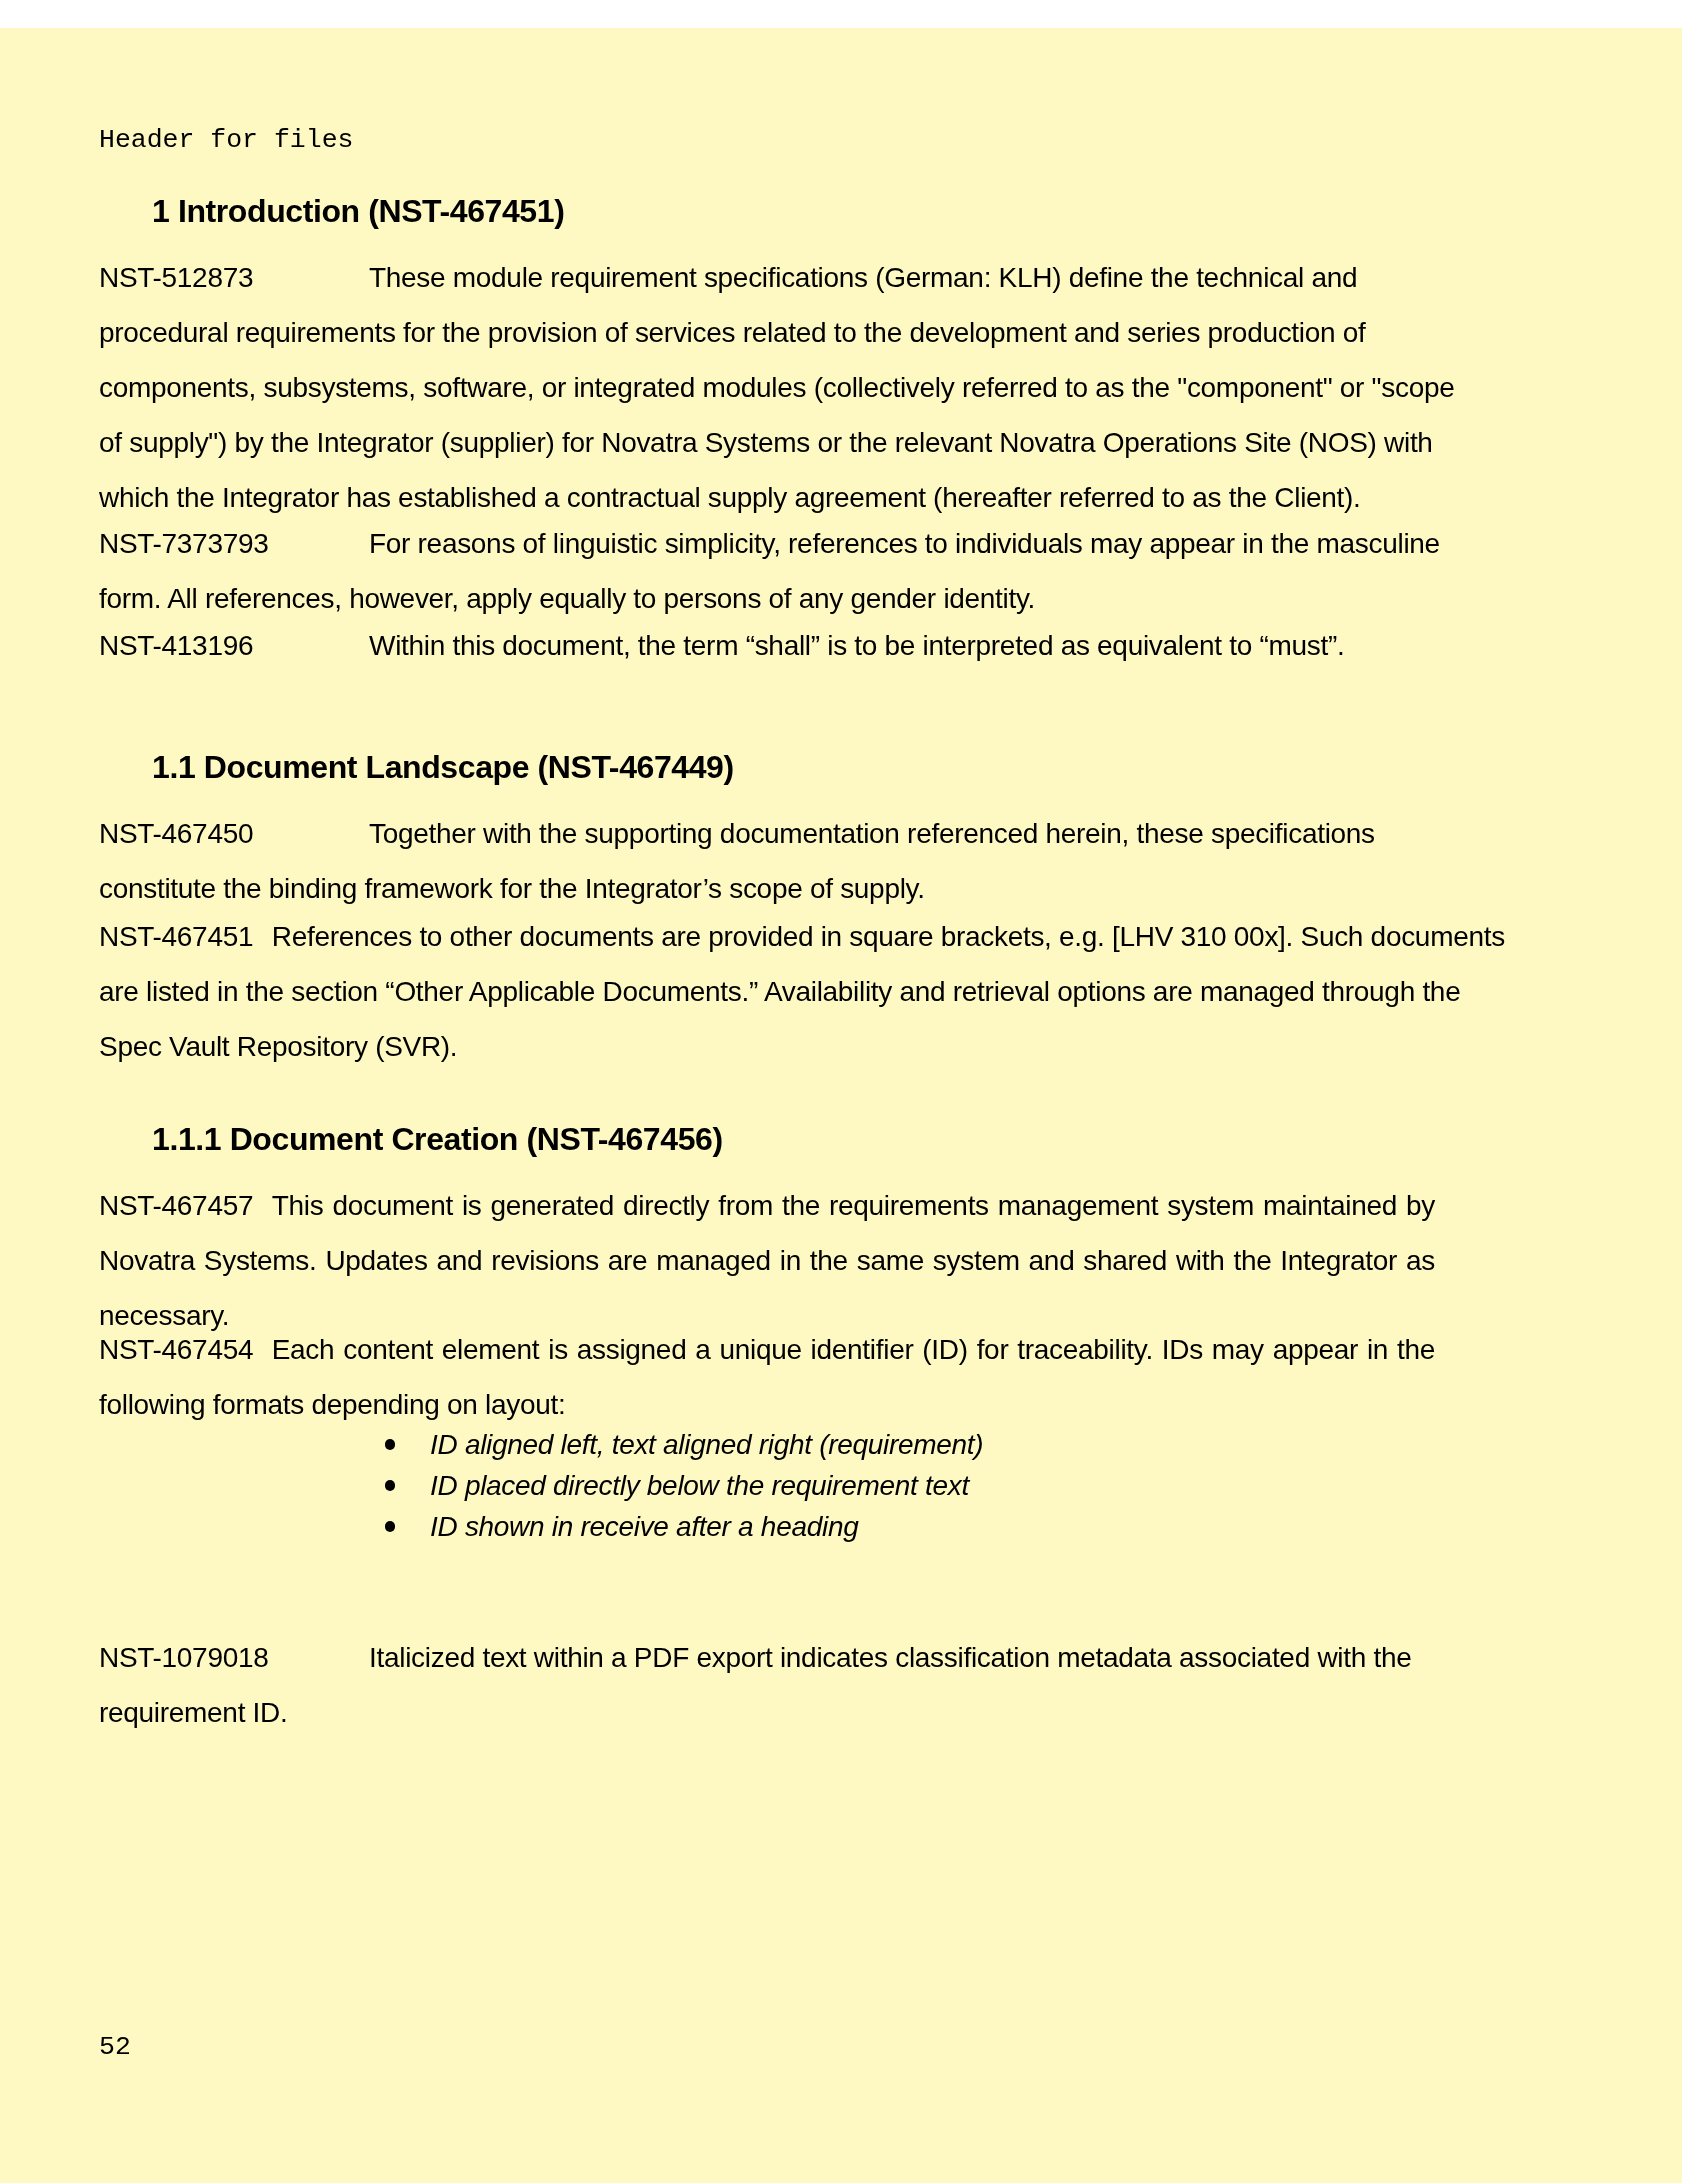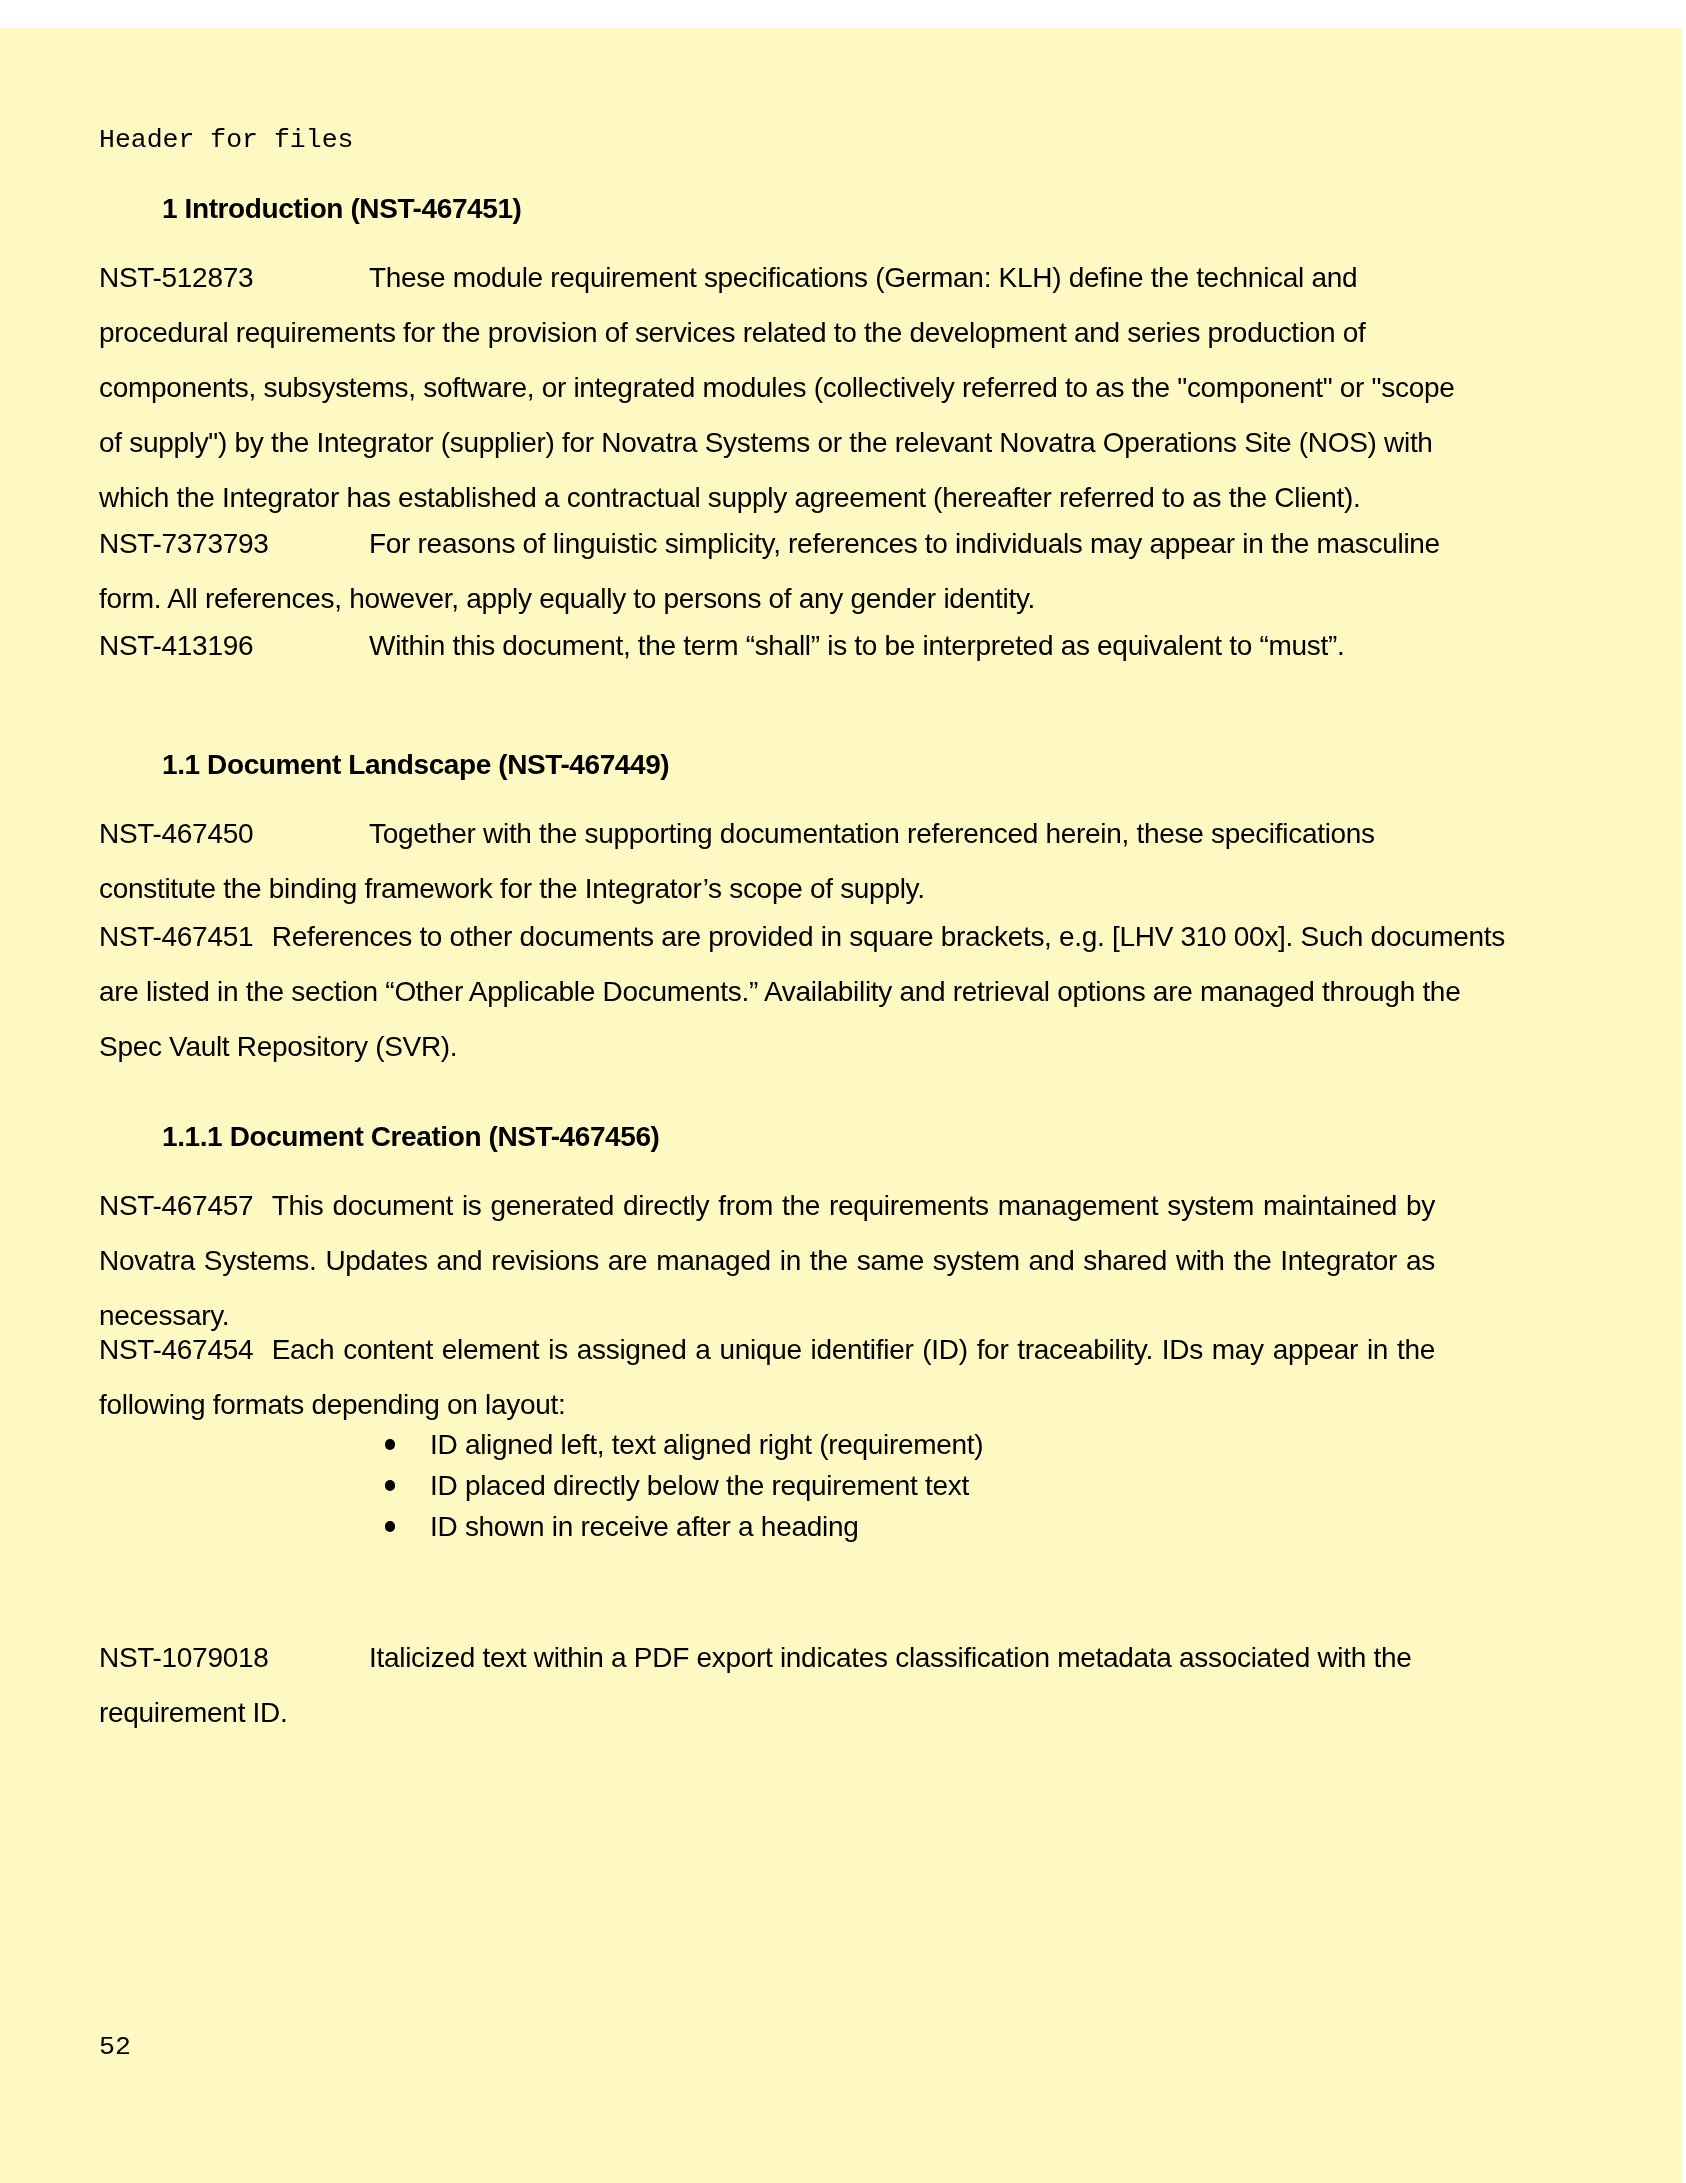--- a/index.html
+++ b/index.html
@@ -1,28 +1,28 @@
 <!DOCTYPE html>
 <html style="font-size:10.6px"><head>
 <meta charset="utf-8">
 <style>
   html, body { margin: 0; padding: 0; background: #ffffff; }
   body { width: 1687px; height: 2183px; position: relative; overflow: hidden; color: #000; }
   .page { position: absolute; left: 0; top: 0; width: 1682px; height: 2183px; background: #fef9c3; margin-top: 28px; }
   .mono { font-family: "Liberation Mono", "DejaVu Sans Mono", monospace; font-size: 26.5px; }
   .header-line { position: absolute; left: 99px; top: 97px; }
   .page-number { position: absolute; left: 99px; top: 2004px; }
-  .heading { position: absolute; left: 162px; font-family: "Liberation Sans", sans-serif; font-weight: bold; font-size: 28px; letter-spacing: -0.4px; white-space: nowrap; }
+  .heading { position: absolute; left: 152px; font-family: "Liberation Sans", sans-serif; font-weight: bold; font-size: 32px; letter-spacing: -0.4px; white-space: nowrap; }
   .para { position: absolute; left: 99px; width: 1382px; font-family: "Liberation Sans", sans-serif; font-size: 28px; line-height: 55px; letter-spacing: -0.3px; }
   .para .rid { display: inline-block; }
   .para.tab .rid { width: 270px; }
   .para.space .rid { margin-right: 18.5px; }
   .para.justify { text-align: justify; width: 1336px; }
   .bullets { position: absolute; left: 370px; top: 1396px; margin: 0; padding: 0; list-style: none; font-family: "Liberation Sans", sans-serif; font-size: 28px; line-height: 41px; letter-spacing: -0.3px; }
-  .bullets li { position: relative; padding-left: 60px; white-space: nowrap; }
+  .bullets li { position: relative; padding-left: 60px; white-space: nowrap; font-style: italic; }
   .bullets li .bullet-icon { position: absolute; left: 14.6px; top: 15px; width: 10.6px; height: 10.6px; border-radius: 50%; background: #000; }
 </style>
 </head>
 <body>
 
 <div class="page">
 
   <div class="mono header-line">Header for files</div>
 
   <div class="heading" style="top:165px;">1 Introduction (NST-467451)</div>

